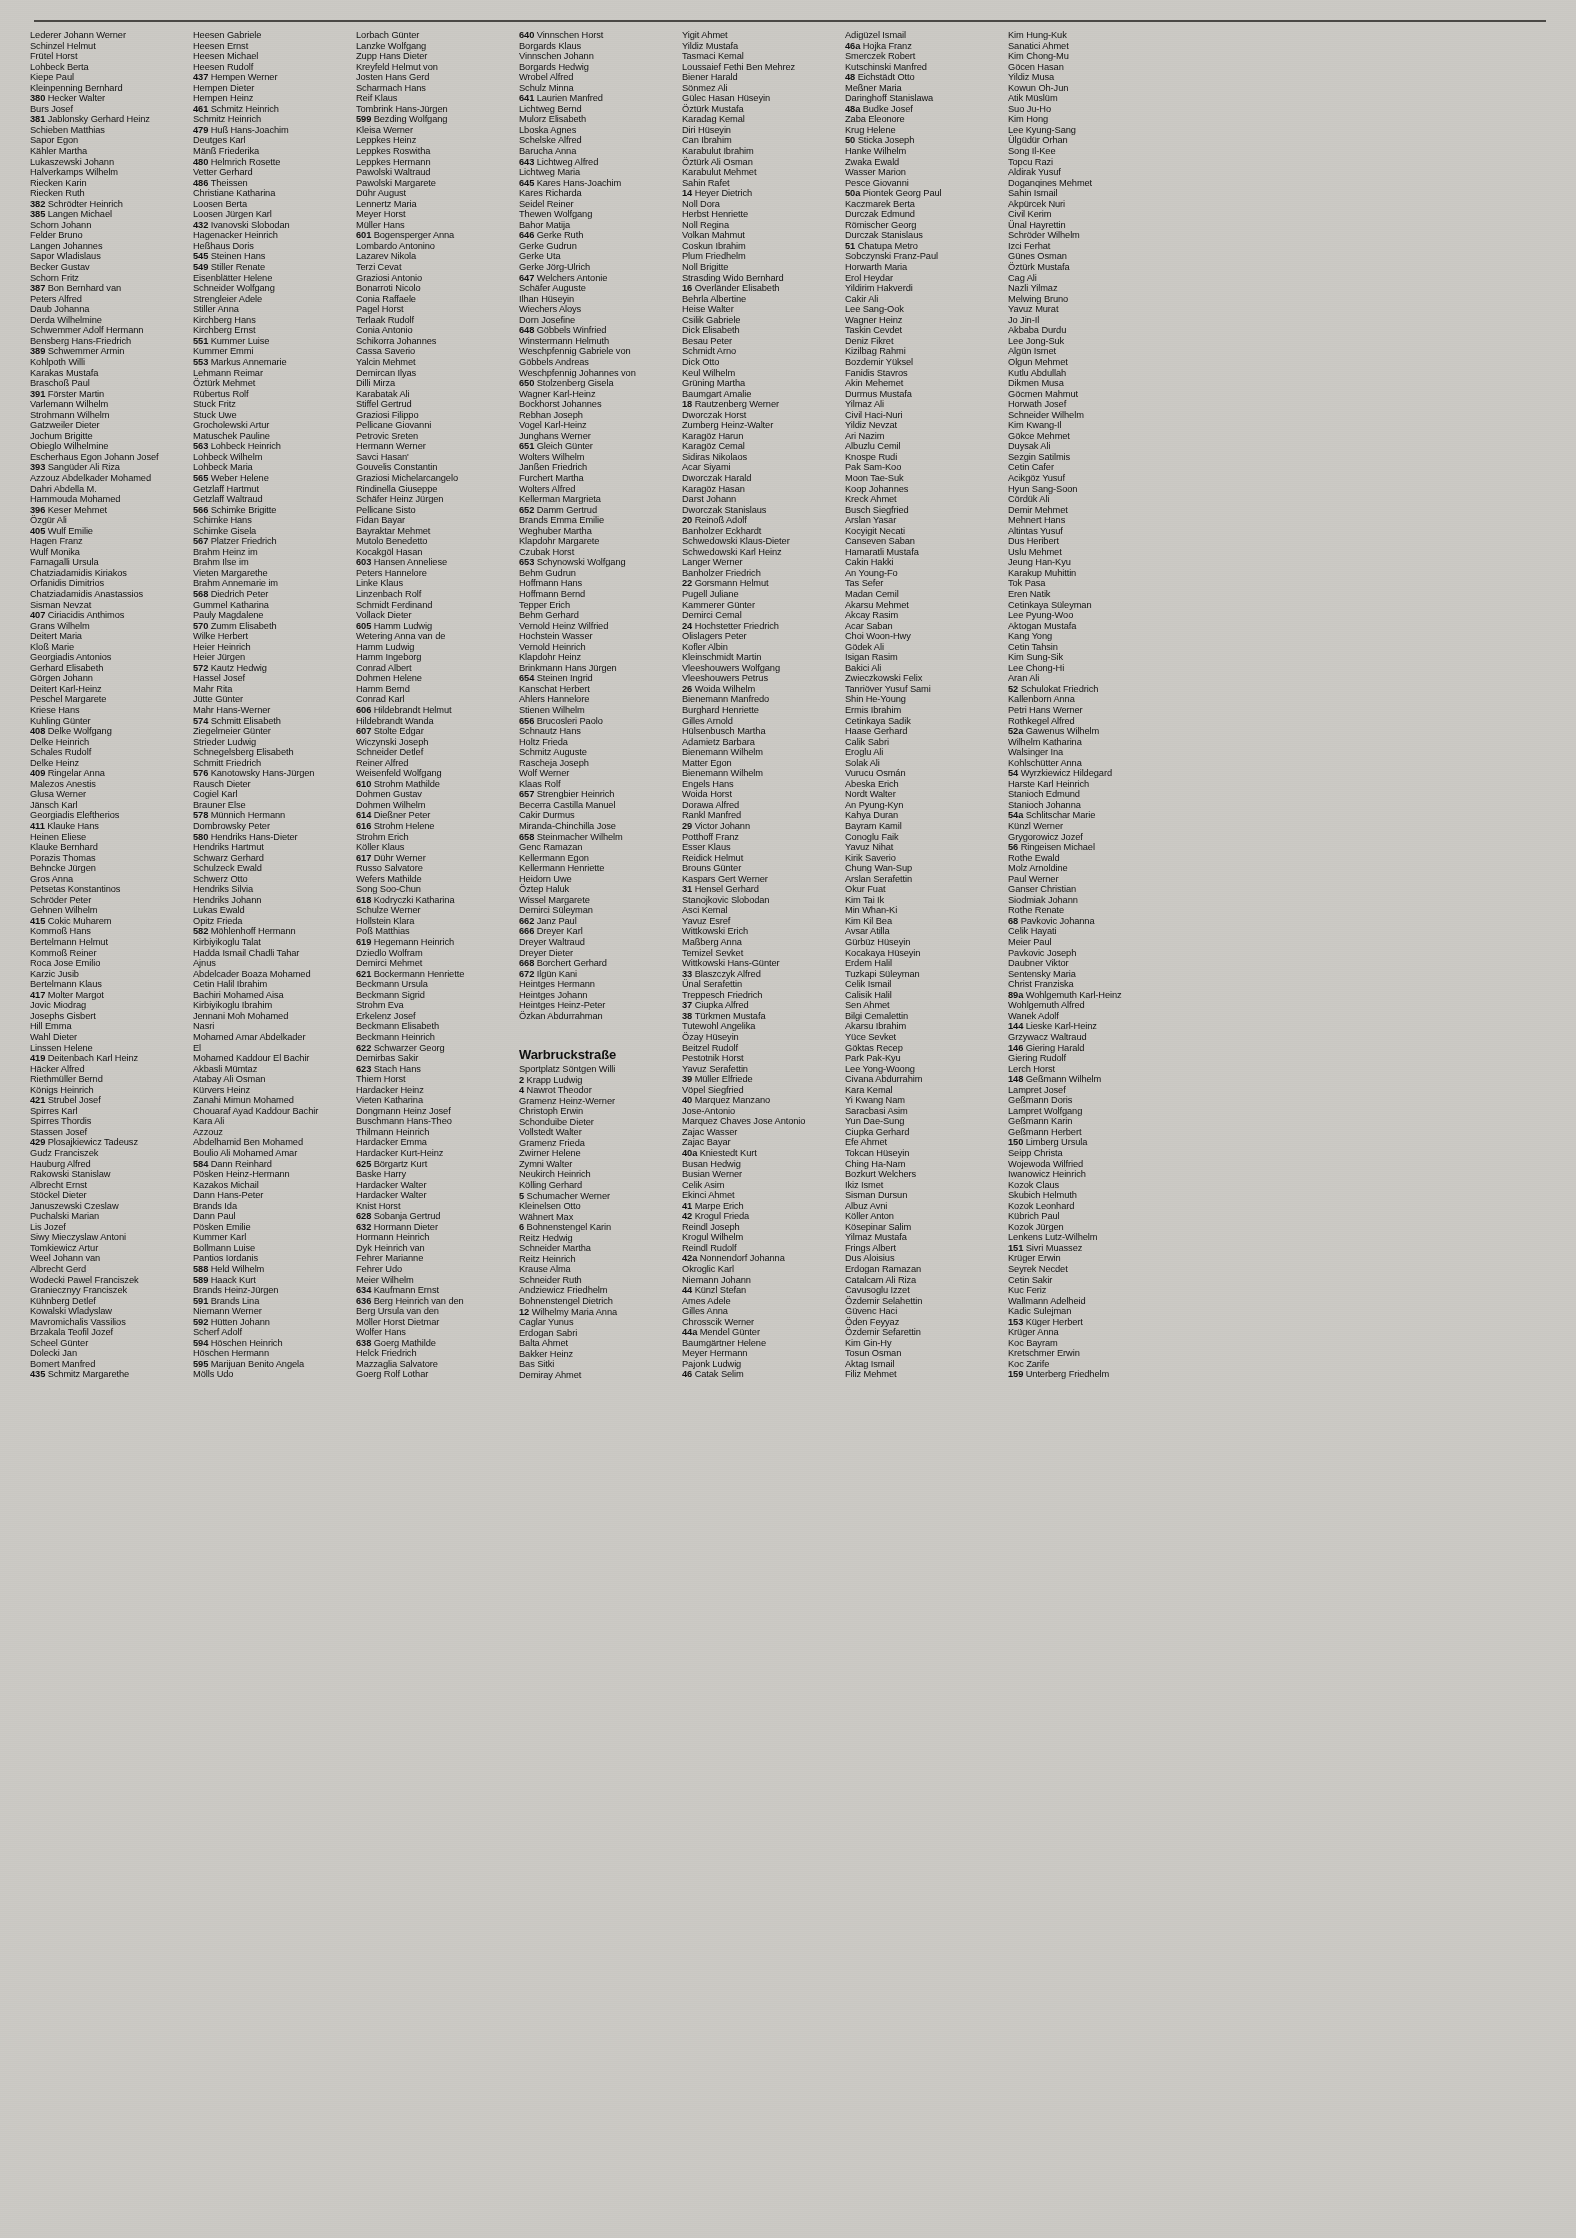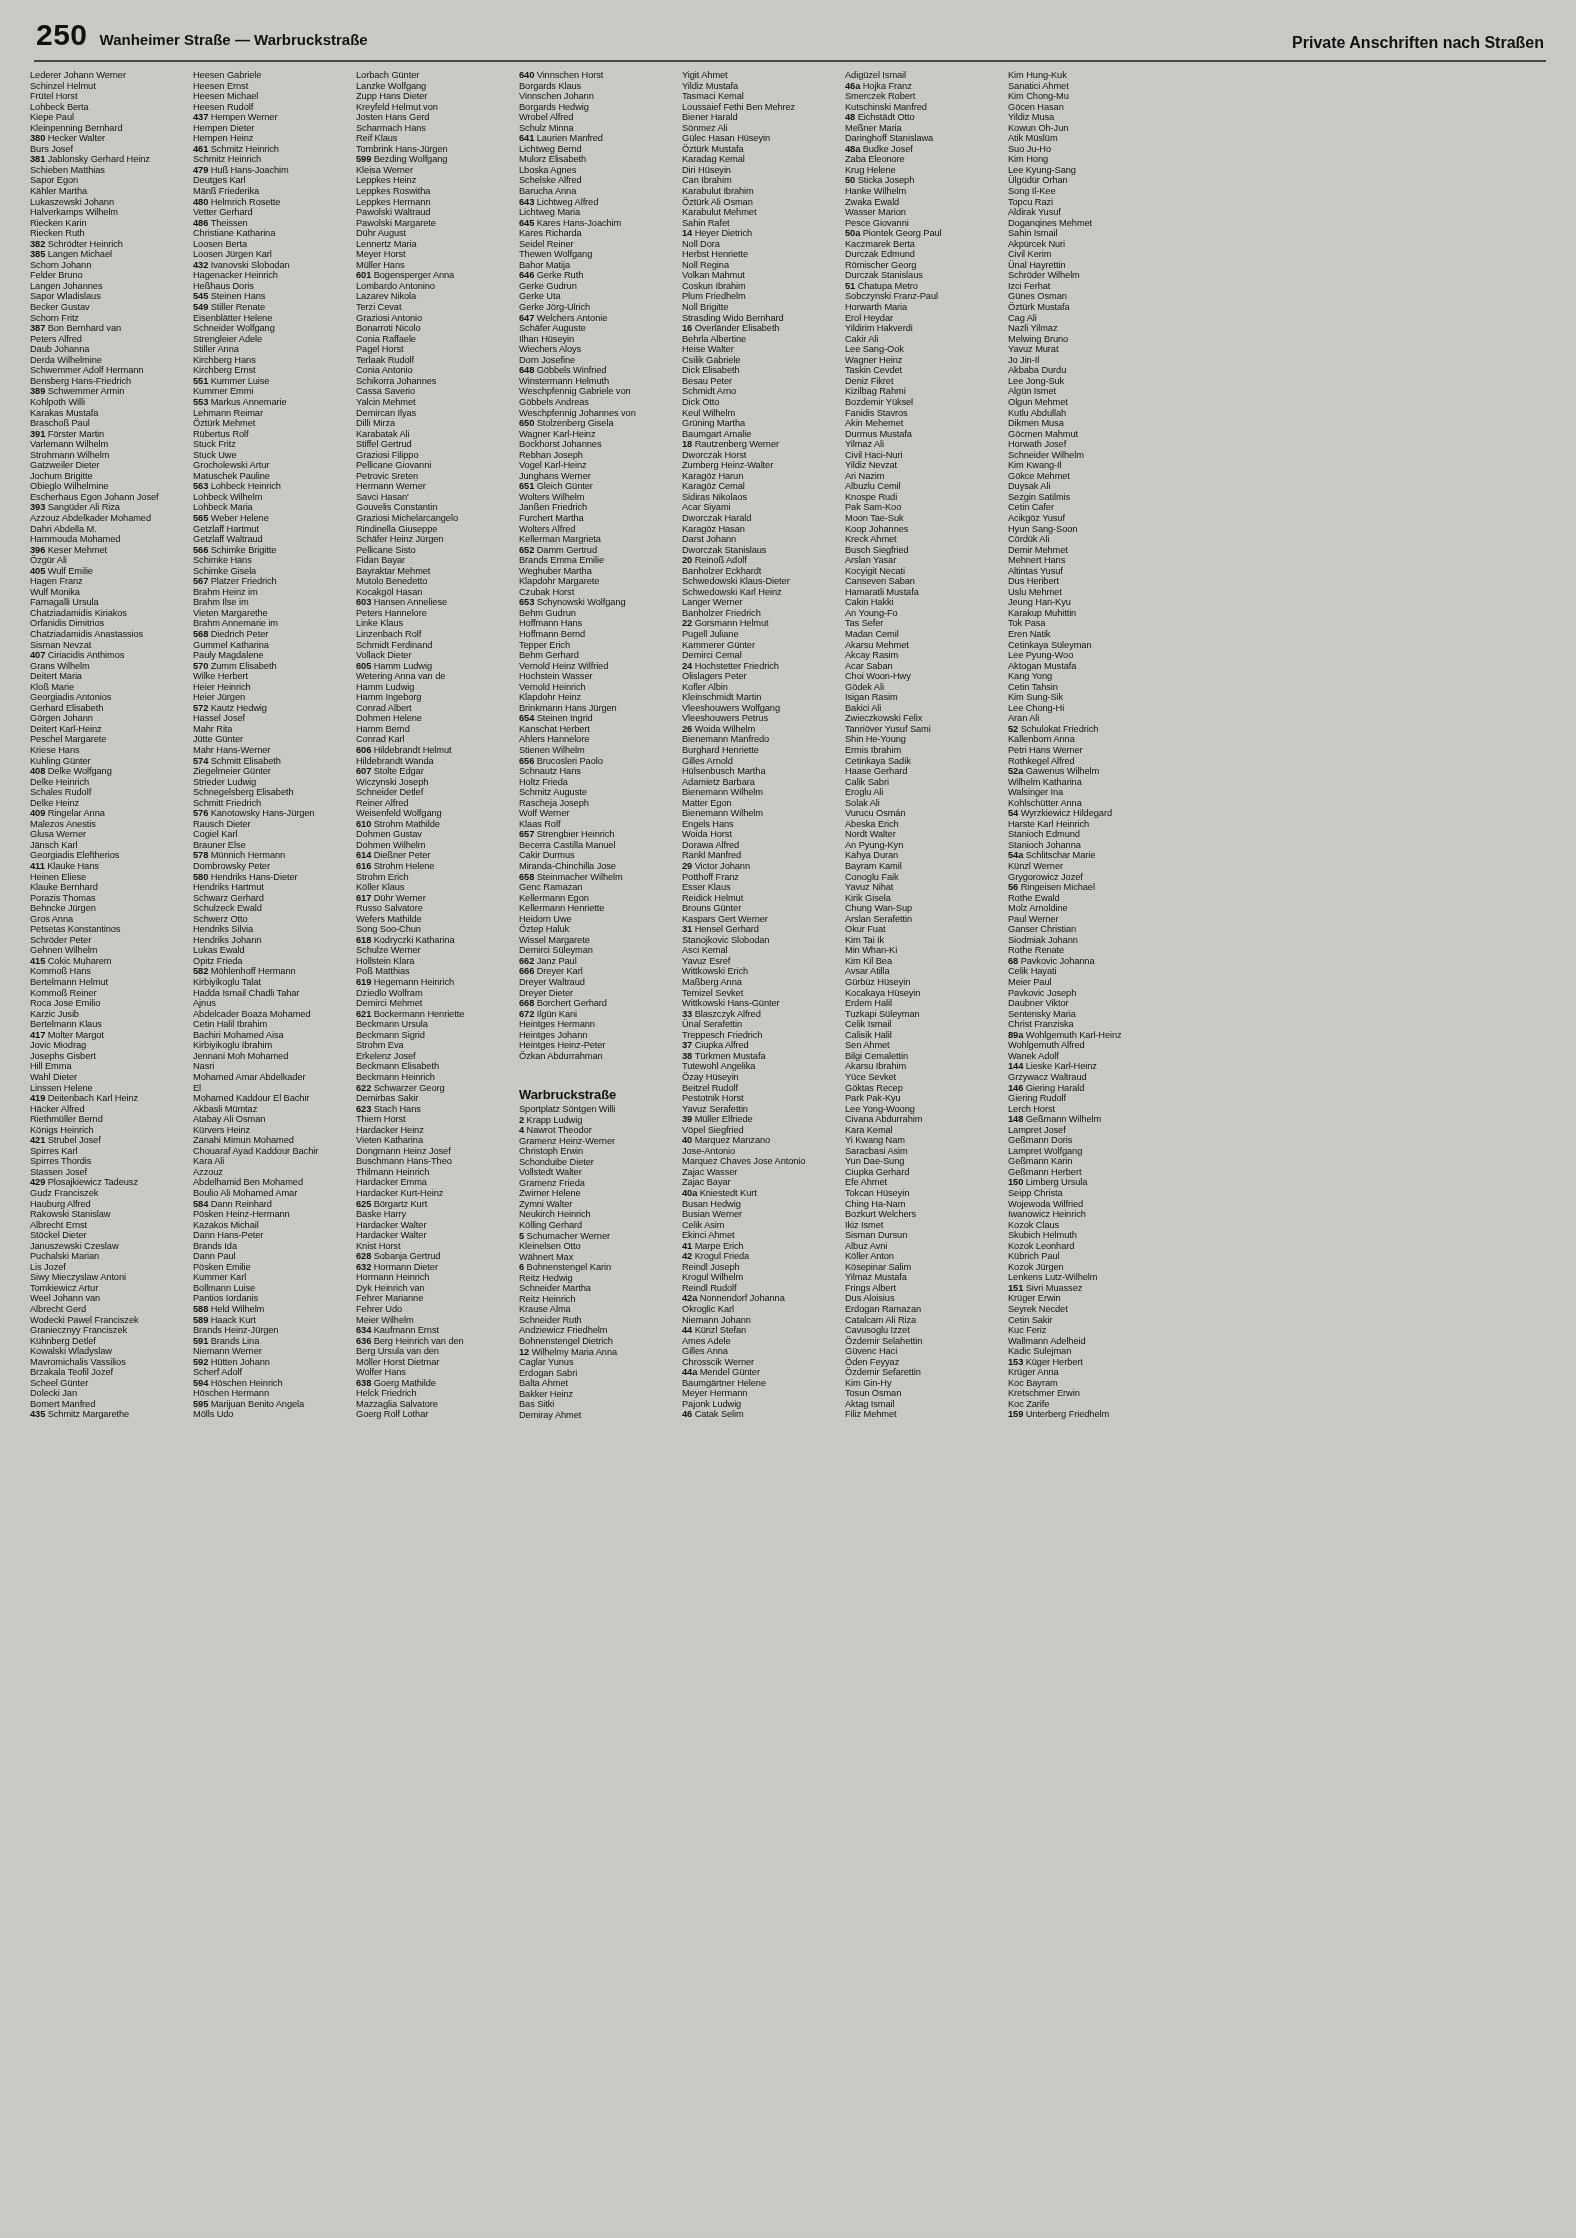--- a/index.html
+++ b/index.html
@@ -44,27 +44,20 @@
   .entry{white-space:nowrap;overflow:hidden;text-overflow:clip;}
   .entry .num{font-weight:bold;}
   .sub{font-weight:bold;font-size:13px;margin:20px 0 3px 0;}
   .spacer{height:9px;}
 </style>
 </head>
 <body>
 
 <div class="page">
 
-  <div class="header">
-    <div class="header-left">
-      <span class="pageno">250</span>
-      <span class="header-street">Wanheimer Straße — Warbruckstraße</span>
-    </div>
-    <div class="header-right">Private Anschriften nach Straßen</div>
-  </div>
   <div class="rule"></div>
 
   <div class="columns" id="columns">
       <div class="col">
         <div class="entry">Lederer Johann Werner</div>
         <div class="entry">Schinzel Helmut</div>
         <div class="entry">Frütel Horst</div>
         <div class="entry">Lohbeck Berta</div>
         <div class="entry">Kiepe Paul</div>
         <div class="entry">Kleinpenning Bernhard</div>
@@ -781,21 +774,21 @@
         <div class="entry">Eroglu Ali</div>
         <div class="entry">Solak Ali</div>
         <div class="entry">Vurucu Osmán</div>
         <div class="entry">Abeska Erich</div>
         <div class="entry">Nordt Walter</div>
         <div class="entry">An Pyung-Kyn</div>
         <div class="entry">Kahya Duran</div>
         <div class="entry">Bayram Kamil</div>
         <div class="entry">Conoglu Faik</div>
         <div class="entry">Yavuz Nihat</div>
-        <div class="entry">Kirik Gisela</div>
+        <div class="entry">Kirik Saverio</div>
         <div class="entry">Chung Wan-Sup</div>
         <div class="entry">Arslan Serafettin</div>
         <div class="entry">Okur Fuat</div>
         <div class="entry">Kim Tai Ik</div>
         <div class="entry">Min Whan-Ki</div>
         <div class="entry">Kim Kil Bea</div>
         <div class="entry">Avsar Atilla</div>
         <div class="entry">Gürbüz Hüseyin</div>
         <div class="entry">Kocakaya Hüseyin</div>
         <div class="entry">Erdem Halil</div>

